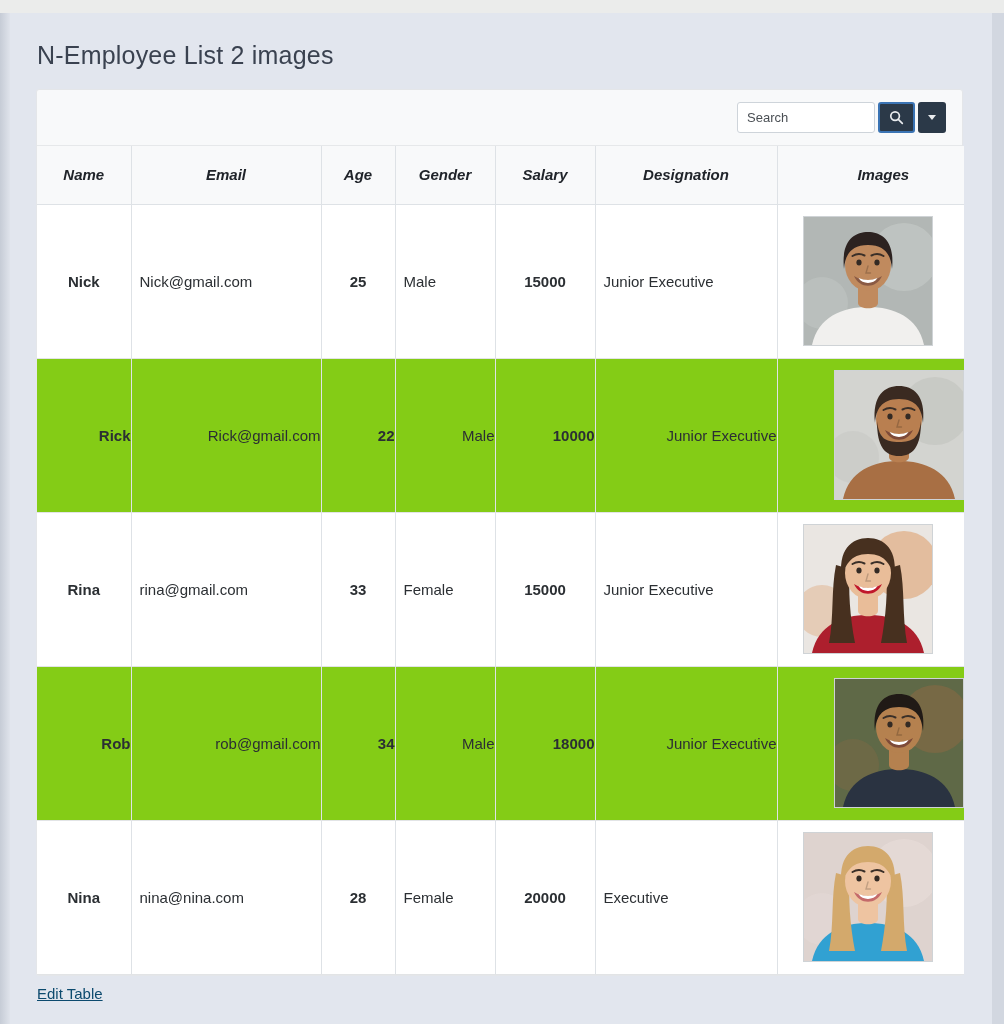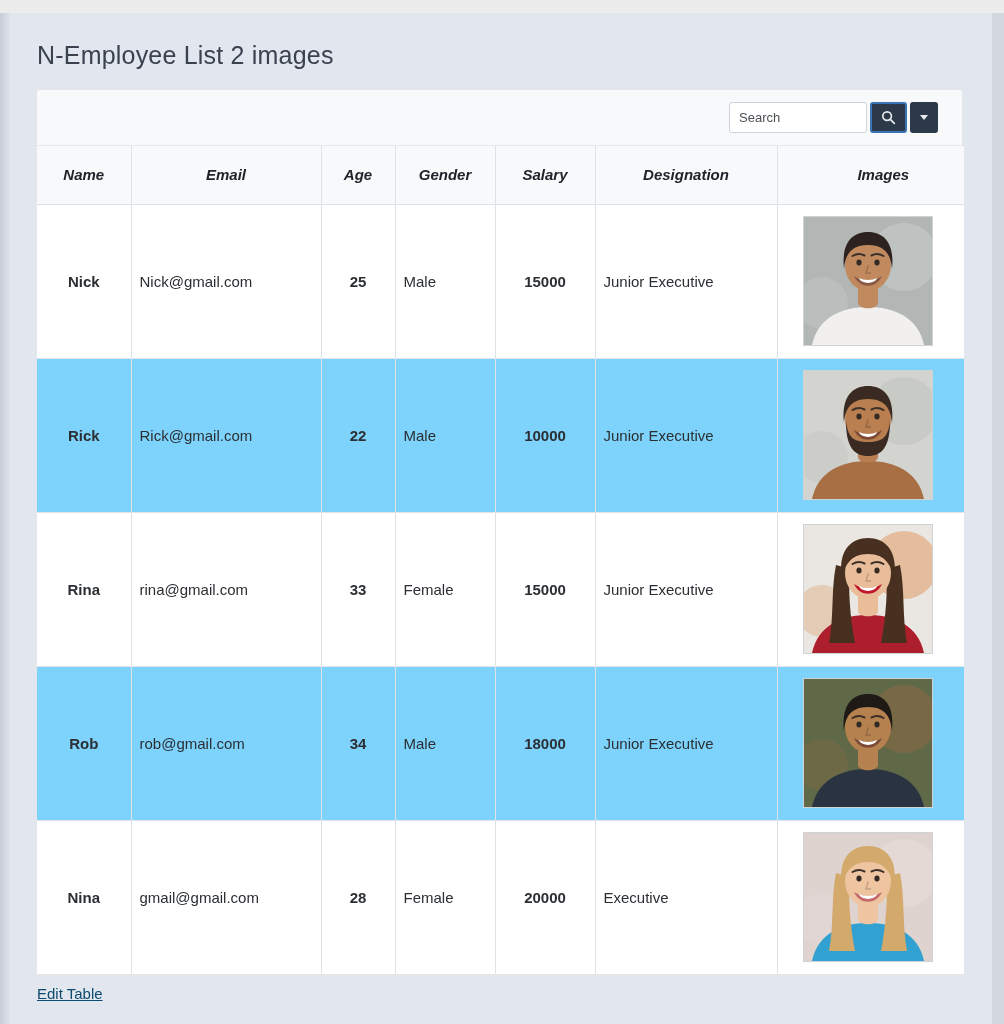--- a/index.html
+++ b/index.html
@@ -31,21 +31,21 @@
   }
   .card {
     background: #f8f9fa;
     border: 1px solid #e4e6e9;
     border-radius: 3px;
     width: 927px;
   }
   
   .toolbar {
     height: 56px; display: flex; align-items: center; justify-content: flex-end;
-    padding-right: 24px; border-bottom: 1px solid #e6e8ea;
+    padding-right: 16px; border-bottom: 1px solid #e6e8ea;
   }
   .search-group { display: flex; align-items: center; }
   .search-input {
     width: 138px; height: 31px; border: 1px solid #ced4da; border-radius: 3px;
     font-family: "Liberation Sans", sans-serif;
     font-size: 13px; padding: 0 9px; color: #495057; background: #fff; outline: none;
     margin-right: 3px;
   }
   .search-input::placeholder { color: #4a4f54; }
   .btn-dark {
@@ -63,21 +63,21 @@
   .emp-table th, .emp-table td {
     border-right: 1px solid #dee2e6; border-bottom: 1px solid #e2e4e6;
     font-size: 15px; vertical-align: middle; overflow: hidden;
   }
   .emp-table th:last-child, .emp-table td:last-child { border-right: none; padding-left: 25px; }
   .emp-table th {
     height: 58px; background: #f8f9fa; font-weight: 700; color: #20242a;
     text-align: center; border-bottom: 1px solid #dee2e6; font-style: italic;
   }
   .emp-table td { height: 154px; background: #ffffff; color: #2b2f33; }
-  tr.striped td { background: #7dd3fc; }
+  tr.striped td { background: #84cc16; text-align: right; }
   .col-name  { width: 94px; }
   .col-email { width: 190px; }
   .col-age   { width: 74px; }
   .col-gender{ width: 100px; }
   .col-salary{ width: 100px; }
   .col-desig { width: 182px; }
   .col-img   { width: 187px; }
   td.c-center { text-align: center; font-weight: bold; }
   td.c-left   { text-align: left; padding-left: 8px; }
   td.c-img    { padding-left: 12px; }
@@ -271,21 +271,21 @@
           <ellipse cx="73" cy="45.5" rx="2.6" ry="3" fill="#332a24"></ellipse>
           <path d="M64,49 L62,56 L66.5,56" stroke="#00000030" stroke-width="1.4" fill="none" stroke-linecap="round"></path>
           <path d="M50,59 C55.5,72 72.5,72 78,59 C70,64.5 58,64.5 50,59 Z" fill="#7d4a38"></path>
           <path d="M54.5,61 C58.5,67.5 69.5,67.5 73.5,61 C67,63.5 61,63.5 54.5,61 Z" fill="#ffffff"></path>
         </svg>
       </span>
     </td>
   </tr>
           <tr>
     <td class="c-center">Nina</td>
-    <td class="c-left">gmail@gmail.com</td>
+    <td class="c-left">nina@nina.com</td>
     <td class="c-center">28</td>
     <td class="c-left">Female</td>
     <td class="c-center">20000</td>
     <td class="c-left">Executive</td>
     <td class="c-img">
       <span class="avatar-frame" title="photo-of-nina-blonde-woman-blue-top">
         <svg width="128" height="128" viewBox="0 0 128 128">
           <rect width="128" height="128" fill="#ded3cf"></rect>
           <circle cx="100" cy="40" r="34" fill="#e9deda" opacity="0.55"></circle>
           <circle cx="18" cy="86" r="26" fill="#e9deda" opacity="0.35"></circle>

